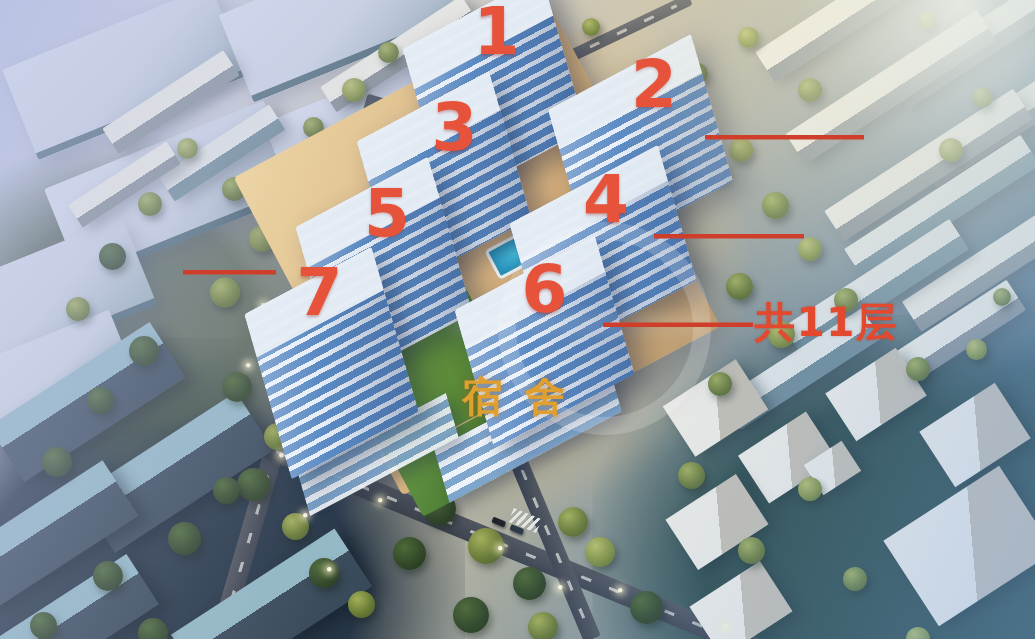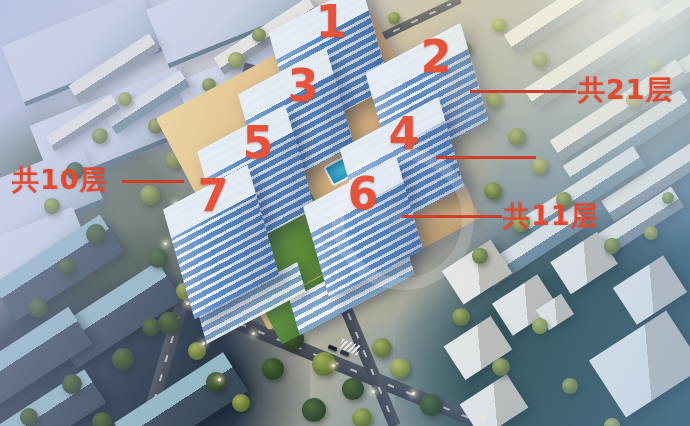--- a/index.html
+++ b/index.html
@@ -232,24 +232,23 @@
 
   <div class="bnum" style="left:331px;top:22px;">1</div>
   <div class="bnum" style="left:436px;top:57px;">2</div>
   <div class="bnum" style="left:303px;top:86px;">3</div>
   <div class="bnum" style="left:404px;top:134px;">4</div>
   <div class="bnum" style="left:258px;top:143px;">5</div>
   <div class="bnum" style="left:363px;top:194px;">6</div>
   <div class="bnum" style="left:213px;top:196px;">7</div>
 
   <div class="leader" style="left:470px;top:90px;width:106px;"></div>
-  <div class="flabel" style="left:578px;top:76px;">共21层</div>
 
   <div class="leader" style="left:436px;top:156px;width:100px;"></div>
 
-  <div class="flabel" style="left:12px;top:166px;">共10层</div>
   <div class="leader" style="left:122px;top:180px;width:62px;"></div>
 
   <div class="leader" style="left:402px;top:215px;width:100px;"></div>
   <div class="flabel" style="left:503px;top:202px;">共11层</div>
 
+  <div class="dorm">宿舍</div>
 
 </div>
 
 </body></html>

